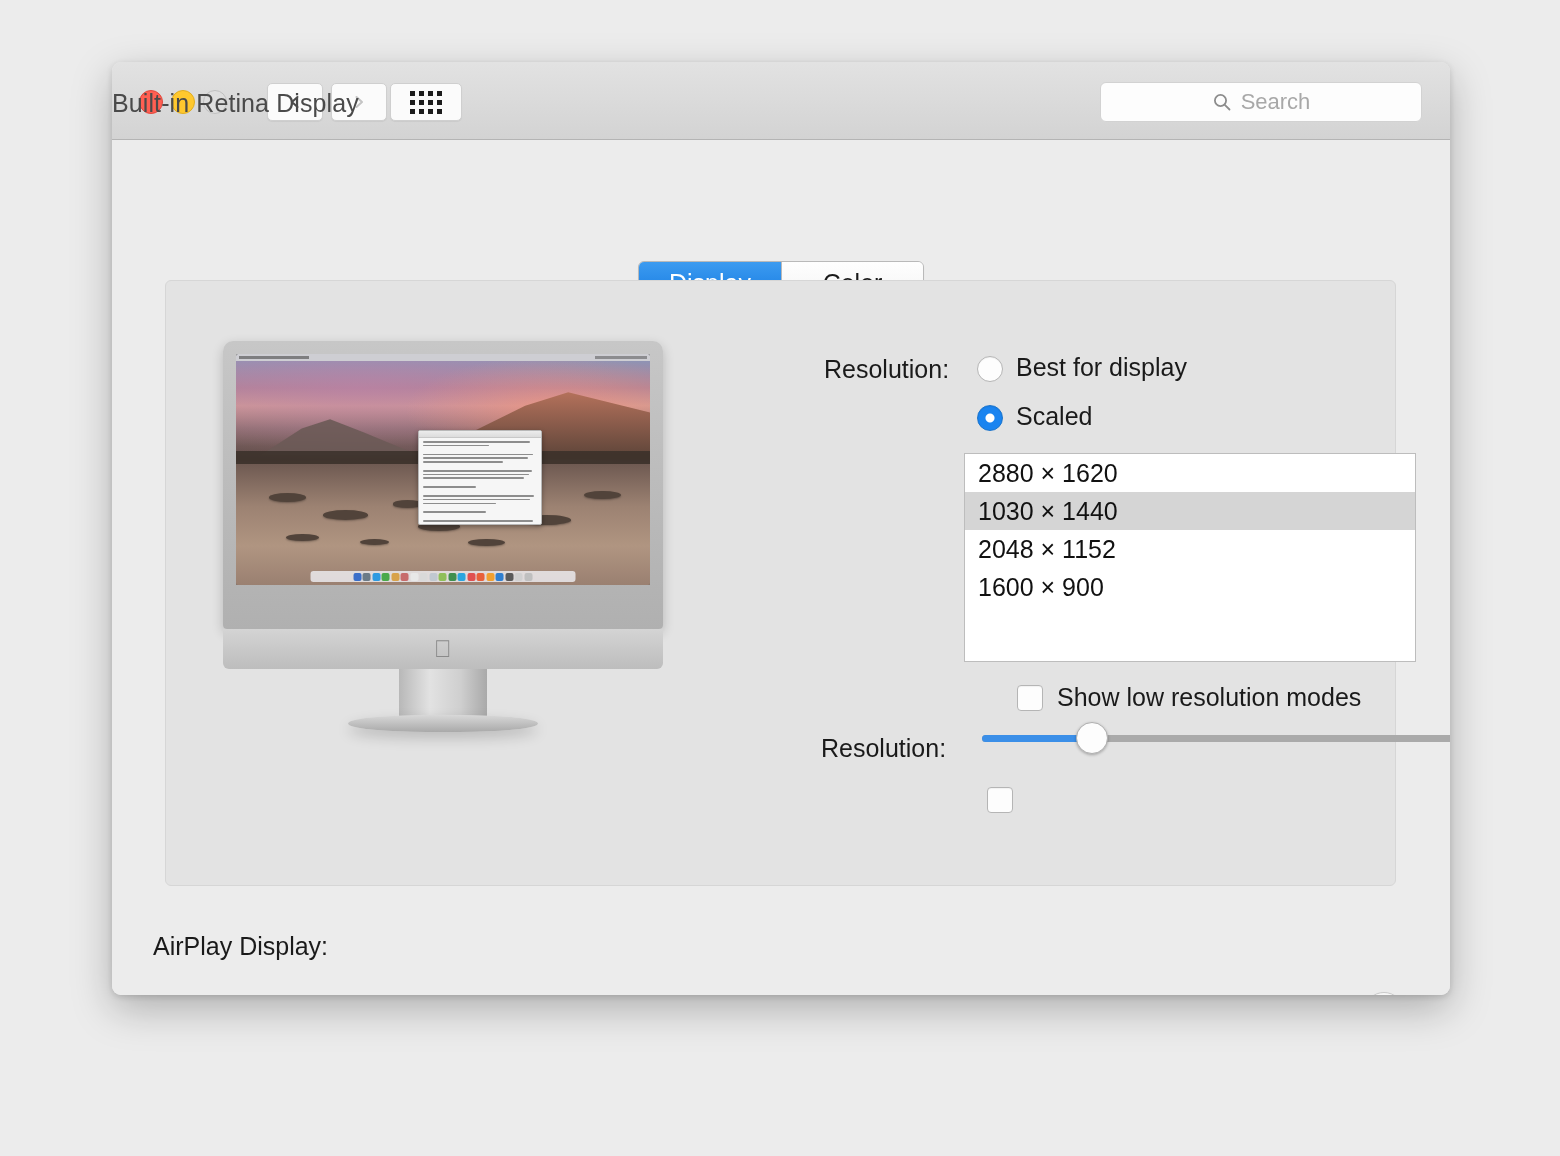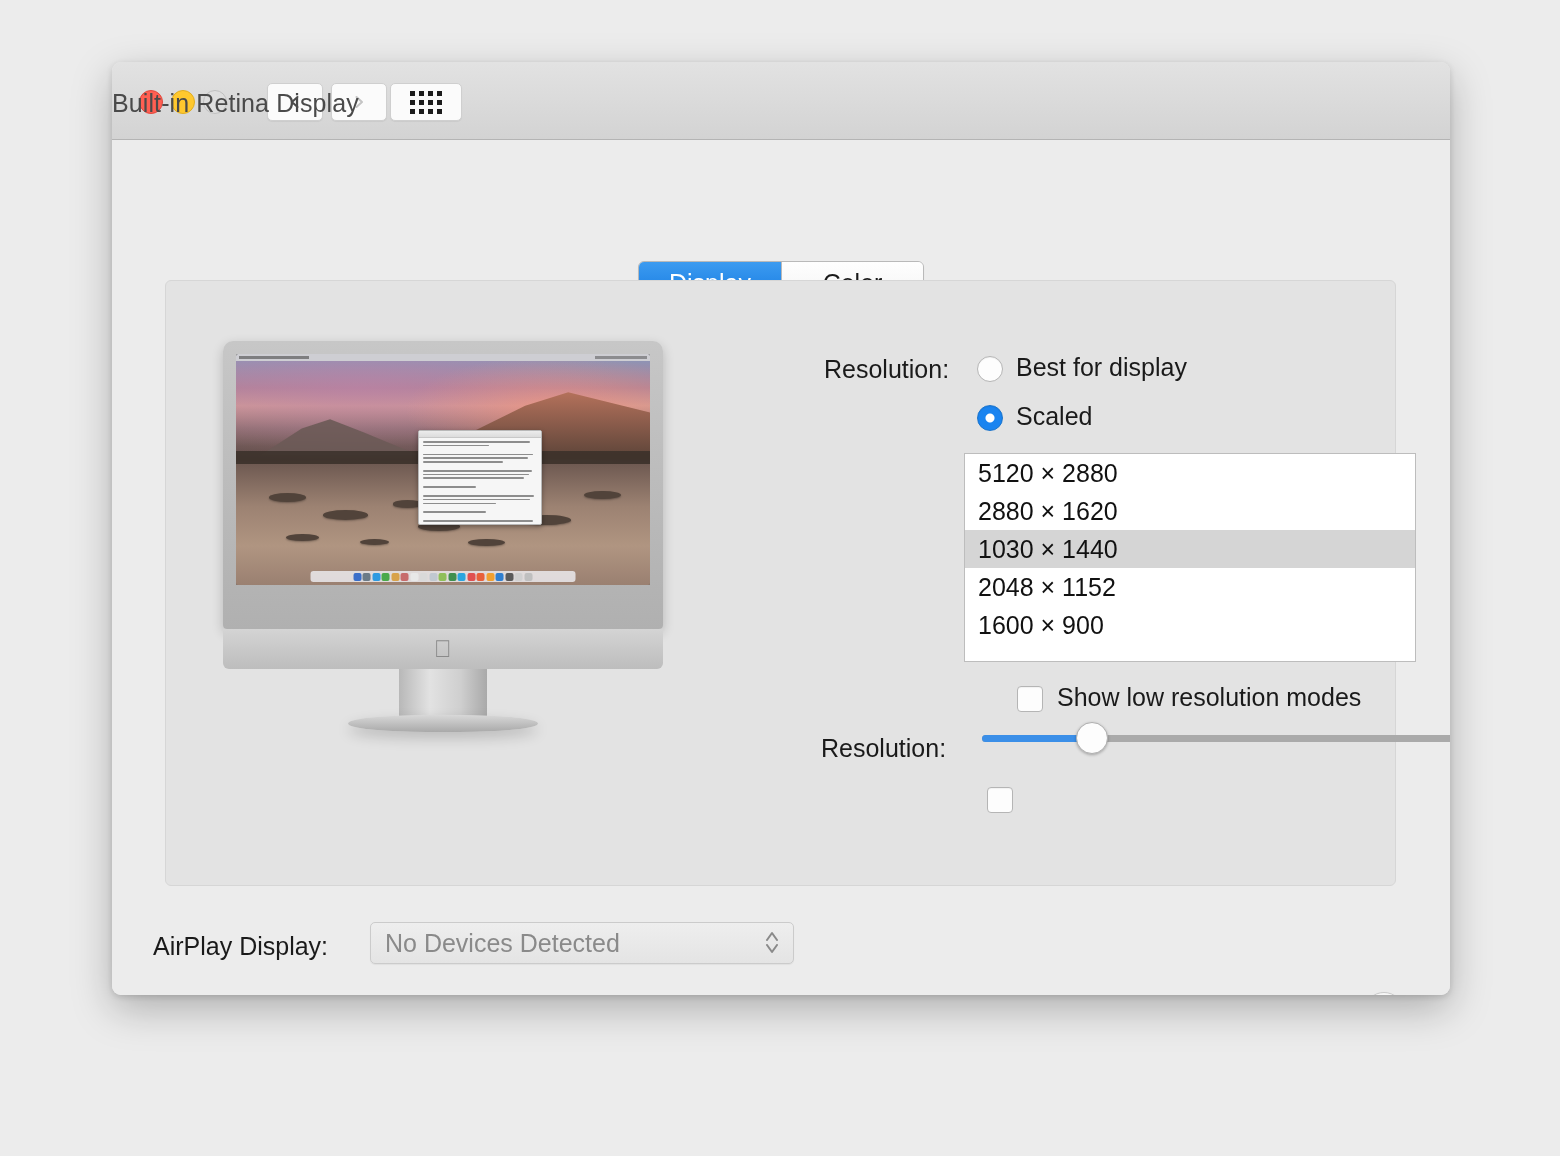--- a/index.html
+++ b/index.html
@@ -191,21 +191,21 @@
   .listbox {
     position:absolute; left:851px; top:303px;
     width: 452px; height: 209px;
     background:#fff;
     border:1px solid #bdbdbd;
     overflow:hidden;
   }
   .litem { height: 38px; line-height: 38px; padding-left: 13px; font-size: 25px; color:#111; }
   .litem.sel { background:#d5d5d5; }
 
-  .cbrow { position:absolute; display:flex; align-items:flex-end; gap:14px; }
+  .cbrow { position:absolute; display:flex; align-items:center; gap:14px; }
   .cbox {
     width: 26px; height: 26px; border-radius: 4px;
     background:#fdfdfd; border:1px solid #b5b5b5;
     box-shadow: inset 0 1px 1px rgba(0,0,0,0.05);
     flex:0 0 auto;
   }
   .cbrow span { font-size: 25px; color:#1a1a1a; }
 
   .slider { position:absolute; left:816px; top:604px; width: 480px; height: 32px; }
   .track { position:absolute; left:0; top:13px; width:100%; height:7px; border-radius:4px; background:#aaaaaa; }
@@ -274,20 +274,27 @@
           <i></i>
         <i></i>
           <i></i>
           <i></i>
           <i></i>
       </div>
     </div>
 
     <div class="wtitle">Built-in Retina Display</div>
 
+    <div class="searchbox">
+      <svg width="20" height="20" viewBox="0 0 20 20">
+        <circle cx="8.5" cy="8.5" r="5.6" fill="none" stroke="#8d8d8d" stroke-width="1.8"></circle>
+        <line x1="12.8" y1="12.8" x2="17.5" y2="17.5" stroke="#8d8d8d" stroke-width="1.8" stroke-linecap="round"></line>
+      </svg>
+      <span class="ph">Search</span>
+    </div>
   </div>
 
   <div class="body">
 
     <div class="tabs">
       <div class="tab active">Display</div>
       <div class="tab inactive">Color</div>
     </div>
 
     <div class="panel">
@@ -375,21 +382,20 @@
         <div class="radio"></div>
         <span>Best for display</span>
       </div>
 
       <div class="radio-row" style="left:811px; top:121px;">
         <div class="radio on"></div>
         <span>Scaled</span>
       </div>
 
       <div class="listbox" style="left:798px; top:172px;">
-        <div class="litem">5120 × 2880</div>
         <div class="litem">2880 × 1620</div>
         <div class="litem sel">1030 × 1440</div>
         <div class="litem">2048 × 1152</div>
         <div class="litem">1600 × 900</div>
       </div>
 
       <div class="cbrow" style="left:851px; top:402px;">
         <div class="cbox"></div>
         <span>Show low resolution modes</span>
       </div>
@@ -400,27 +406,16 @@
         <div class="fill" id="bfill" style="width: 110.4px;"></div>
         <div class="knob" id="bknob" style="left: 94.4px;"></div>
       </div>
 
       <div class="cbrow" style="left:821px; top:506px;">
         <div class="cbox"></div>
       </div>
     </div>
 
     <div class="airplay-label">AirPlay Display:</div>
-    <div class="popup">
-      <span class="pv">No Devices Detected</span>
-      <span class="stepper">
-        <svg width="18" height="12" viewBox="0 0 18 12">
-          <polyline points="4,11 9,4 14,11" fill="none" stroke="#8a8a8a" stroke-width="2" stroke-linecap="round" stroke-linejoin="round"></polyline>
-        </svg>
-        <svg width="18" height="12" viewBox="0 0 18 12">
-          <polyline points="4,1 9,8 14,1" fill="none" stroke="#8a8a8a" stroke-width="2" stroke-linecap="round" stroke-linejoin="round"></polyline>
-        </svg>
-      </span>
-    </div>
 
     <div class="helpbtn">?</div>
   </div>
 </div>
 
 </body></html>

